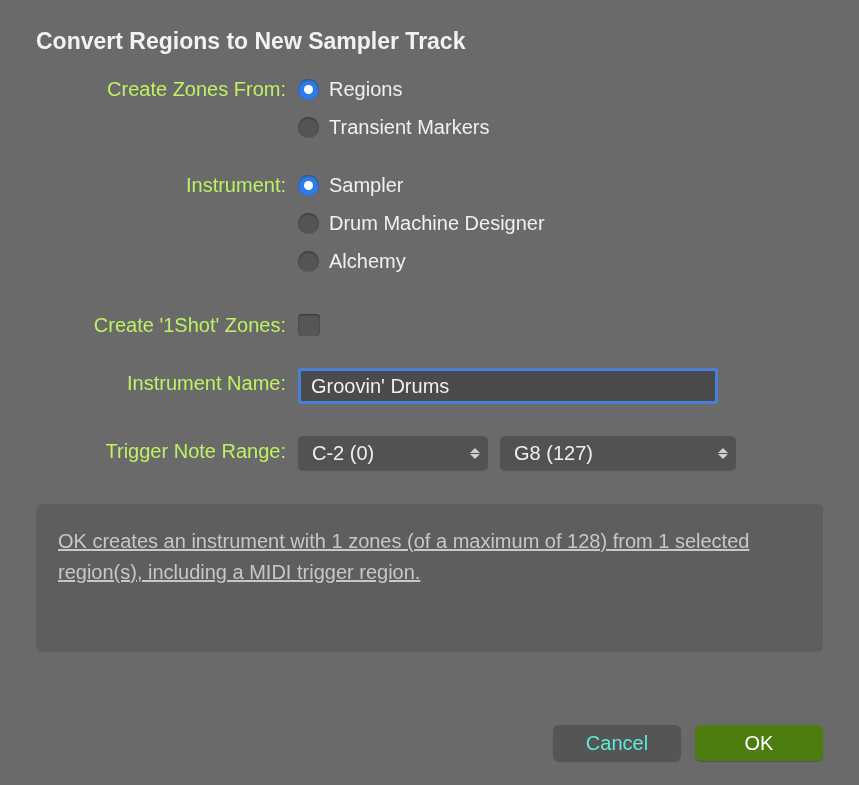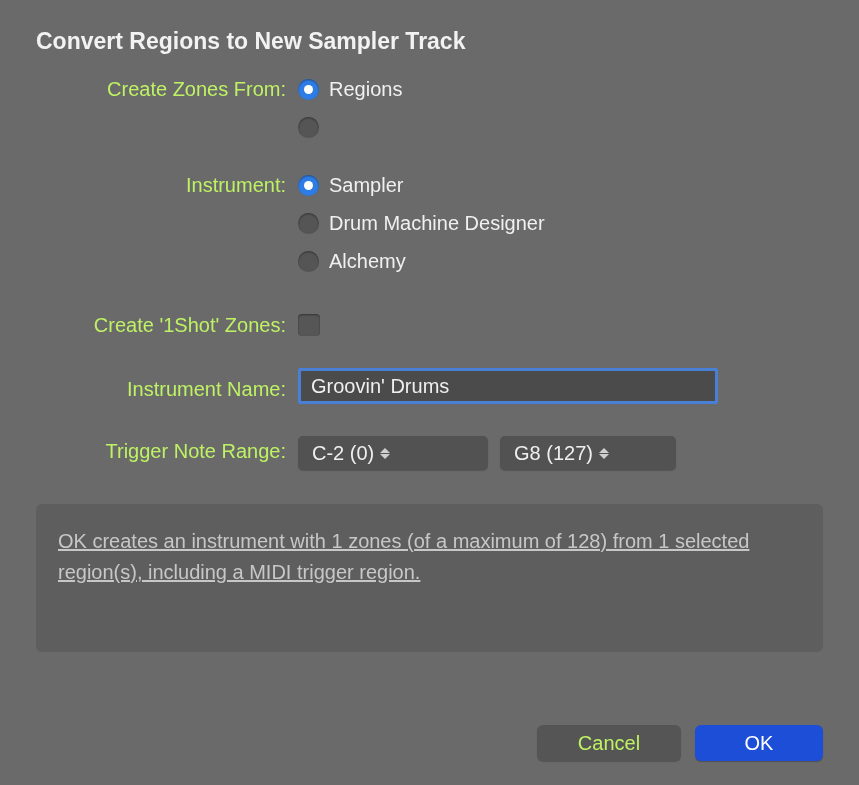--- a/index.html
+++ b/index.html
@@ -103,28 +103,28 @@
     .select-row {
       display: flex;
       gap: 12px;
     }
     .select {
       height: 34px;
       background: #525252;
       border-radius: 5px;
       display: flex;
       align-items: center;
-      justify-content: flex-start;
+      justify-content: space-between;
       padding: 0 8px 0 14px;
       color: #efefef;
       font-size: 20px;
       box-shadow: 0 1px 1px rgba(0,0,0,0.2);
     }
     .select-1 { width: 190px; }
-    .select-2 { width: 176px; }
+    .select-2 { width: 236px; }
     .stepper {
       display: flex;
       flex-direction: column;
       gap: 1px;
       margin-left: 6px;
     }
     .stepper-arrow {
       width: 0;
       height: 0;
       border-left: 5px solid transparent;
@@ -156,33 +156,33 @@
       font-size: 20px;
       display: flex;
       align-items: center;
       justify-content: center;
       padding: 0 18px;
       cursor: pointer;
       border: none;
       font-family: inherit;
     }
     .btn-cancel {
-      width: 144px;
+      width: 128px;
       background: #555;
-      color: #bef264;
+      color: #5eead4;
       box-shadow: 0 1px 1px rgba(0,0,0,0.2);
     }
     .btn-ok {
       width: 128px;
-      background: #1d4ed8;
+      background: #4d7c0f;
       color: #fff;
       font-weight: 500;
       box-shadow: 0 1px 1px rgba(0,0,0,0.25);
     }
-    .name-row { margin-top: 16px; align-items: flex-end; }
+    .name-row { margin-top: 16px; }
     .range-row { margin-top: 20px; }
     .instrument-row { margin-top: 16px; }
     .oneshot-row { margin-top: 22px; }
   </style>
 </head>
 <body>
 
 <div class="dialog">
   <div class="title">Convert Regions to New Sampler Track</div>
 
@@ -190,20 +190,21 @@
 
     <div class="row">
       <div class="label">Create Zones From:</div>
       <div class="controls">
         <div class="radio-option">
           <div class="radio selected"></div>
           <div class="radio-label">Regions</div>
         </div>
         <div class="radio-option">
           <div class="radio"></div>
+          <div class="radio-label">Transient Markers</div>
         </div>
       </div>
     </div>
 
     <div class="row instrument-row">
       <div class="label">Instrument:</div>
       <div class="controls">
         <div class="radio-option">
           <div class="radio selected"></div>
           <div class="radio-label">Sampler</div>

